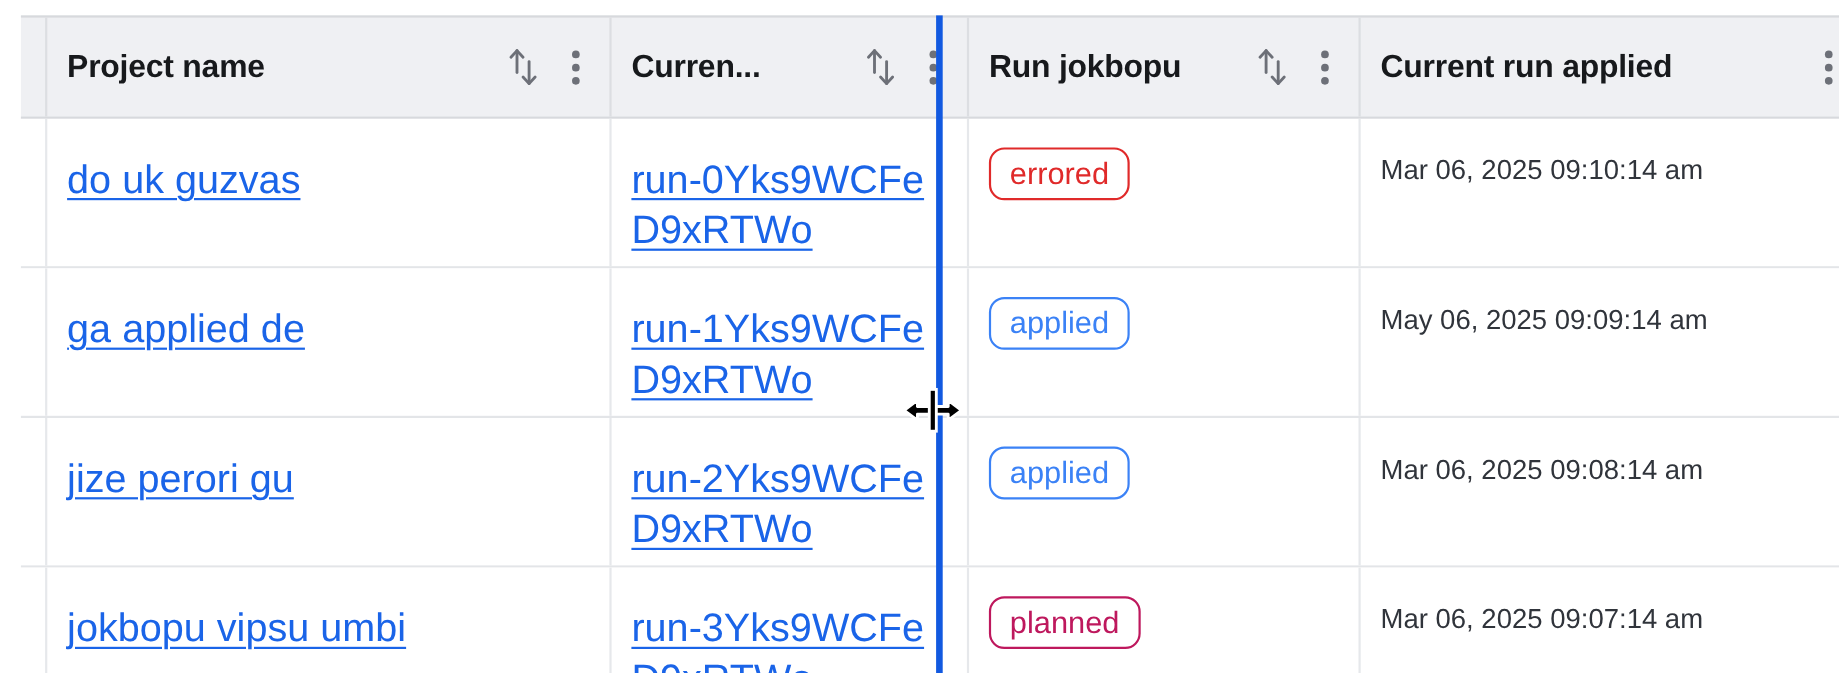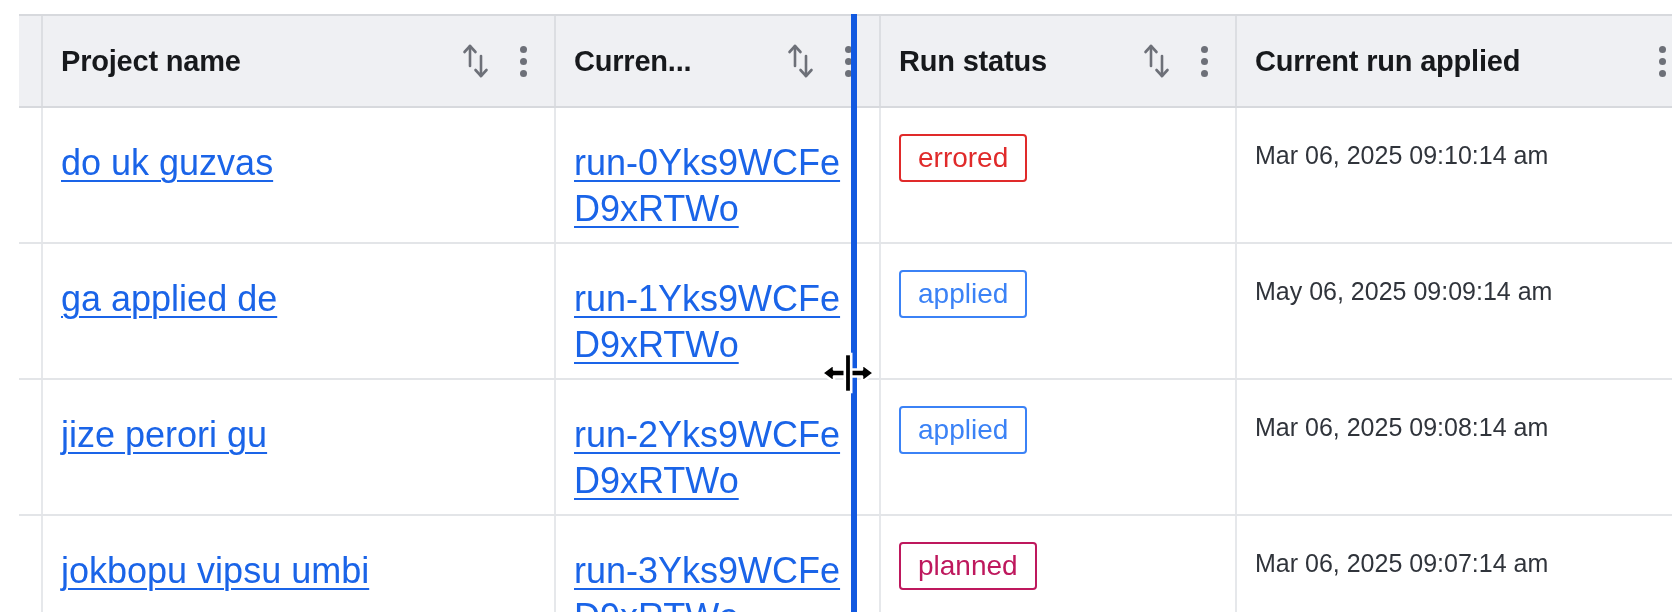--- a/index.html
+++ b/index.html
@@ -127,21 +127,21 @@
     white-space: nowrap;
     line-height: 1.25;
   }
 
   .badge {
     display: inline-flex;
     align-items: center;
     justify-content: center;
     height: 48px;
     padding: 4px 17px;
-    border-radius: 4px;
+    border-radius: 14px;
     border: 2px solid currentColor;
     font-size: 28px;
     line-height: 1;
     white-space: nowrap;
   }
   .badge.errored { color: #e02a2a; }
   .badge.applied { color: #3b82f6; }
   .badge.planned { color: #be185d; }
 
   
@@ -210,21 +210,21 @@
         </svg>
       </span>
       <span class="icon-btn kebab-icon kebab-wrap">
         <span></span>
         <span></span>
         <span></span>
       </span>
     </div>
 
     <div class="th c-runstat">
-      <span class="th-label">Run status</span>
+      <span class="th-label">Run jokbopu</span>
       <span class="th-spacer"></span>
       <span class="icon-btn sort-icon">
         <svg viewBox="0 0 34 40" width="34" height="40" aria-hidden="true">
           <g stroke="#6d7078" stroke-width="2.6" fill="none" stroke-linecap="round" stroke-linejoin="round">
             <line x1="12" y1="5" x2="12" y2="25"></line>
             <polyline points="6.5,11 12,5 17.5,11"></polyline>
             <line x1="23" y1="15" x2="23" y2="35"></line>
             <polyline points="17.5,29 23,35 28.5,29"></polyline>
           </g>
         </svg>

